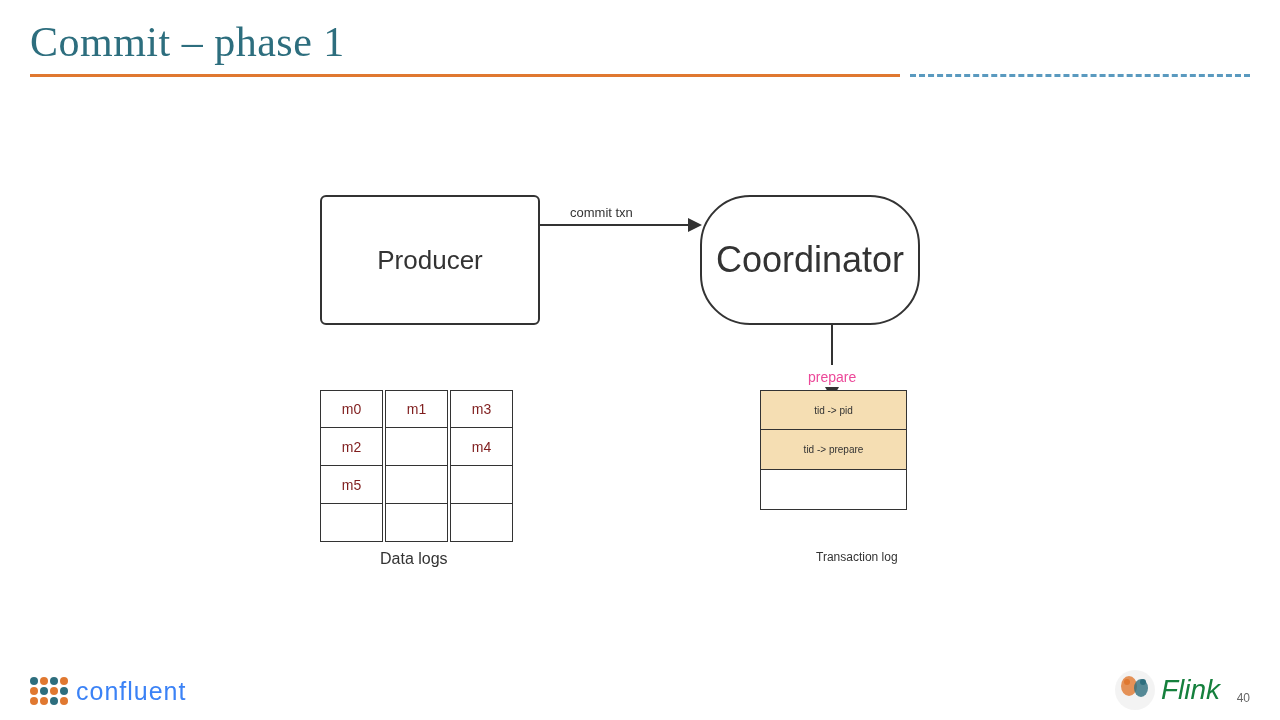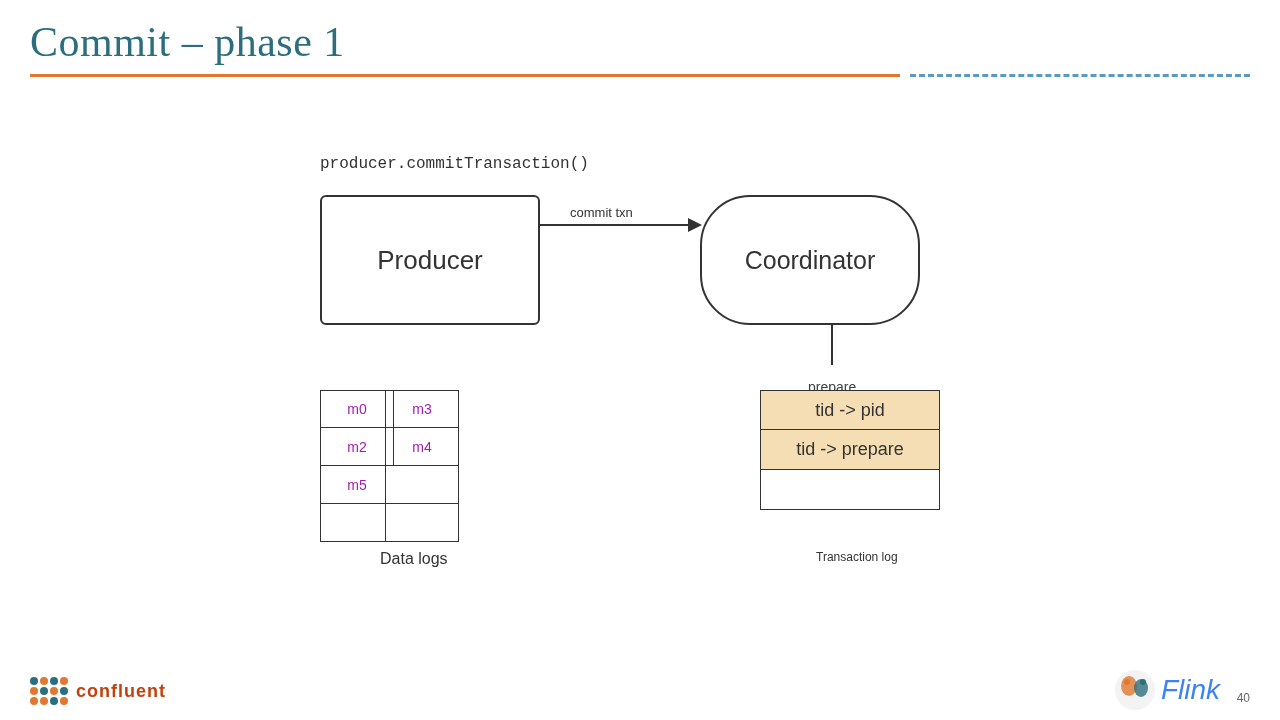--- a/index.html
+++ b/index.html
@@ -92,67 +92,67 @@
       left: 700px;
       width: 220px;
       height: 130px;
       border: 2px solid #333;
       border-radius: 50px;
       display: flex;
       align-items: center;
       justify-content: center;
     }
     .coordinator-box span {
-      font-size: 25px;
+      font-size: 36px;
       color: #333;
     }
 
     
     .prepare-arrow {
       position: absolute;
       top: 230px;
       left: 808px;
       display: flex;
       flex-direction: column;
       align-items: center;
     }
     .prepare-line {
       width: 2px;
       height: 40px;
       background: #333;
     }
     .prepare-label {
       font-size: 14px;
-      color: #404040;
+      color: #ec4899;
       margin-bottom: 2px;
-      margin-top: 14px;
+      margin-top: 4px;
     }
     .arrow-down {
       width: 0;
       height: 0;
       border-left: 7px solid transparent;
       border-right: 7px solid transparent;
       border-top: 12px solid #333;
     }
 
     .log-column {
       display: flex;
       flex-direction: column;
       width: 55px;
     }
     .log-cell {
-      width: 74px;
+      width: 63px;
       height: 38px;
       border: 1.5px solid #333;
       border-top: none;
       display: flex;
       align-items: center;
       justify-content: center;
       font-size: 14px;
-      color: #a21caf;
+      color: #7f1d1d;
     }
     .log-cell:first-child {
       border-top: 1.5px solid #333;
     }
     .log-cell.empty {
       background: #fff;
     }
 
     .data-logs-label {
       position: absolute;
@@ -163,28 +163,28 @@
     }
 
     
     .txn-log {
       position: absolute;
       top: 295px;
       left: 760px;
       width: 180px;
     }
     .txn-cell {
-      width: 180px;
+      width: 147px;
       height: 40px;
       border: 1.5px solid #333;
       border-top: none;
       display: flex;
       align-items: center;
       justify-content: center;
-      font-size: 18px;
+      font-size: 10px;
       color: #333;
     }
     .txn-cell:first-child {
       border-top: 1.5px solid #333;
     }
     .txn-cell.highlighted {
       background: #f5deb3;
     }
     .txn-cell.empty {
       background: #fff;
@@ -223,55 +223,54 @@
       gap: 2px;
     }
     .dot {
       width: 8px;
       height: 8px;
       border-radius: 50%;
       background: #e07830;
     }
     .dot.blue { background: #2d6e7e; }
     .confluent-text {
-      font-size: 18px;
-      color: #c2410c;
-      font-weight: 700;
+      font-size: 25px;
+      color: #3b82f6;
+      font-weight: 400;
       letter-spacing: 1px;
     }
 
     
     .page-num {
       position: absolute;
       bottom: 15px;
       right: 30px;
       font-size: 12px;
       color: #666;
     }
     .flink-text {
       font-size: 28px;
-      color: #3b82f6;
+      color: #15803d;
       font-weight: 300;
       font-style: italic;
     }
   </style>
 </head>
 <body>
 
 <div class="title-section">
   <h1 class="slide-title">Commit – phase 1</h1>
   <div class="title-divider">
     <div class="divider-solid"></div>
     <div class="divider-dashed"></div>
   </div>
 </div>
 
 <div class="main-content">
 
-  <div class="commit-label">producer.commitTransaction()</div>
 
   <div class="producer-box">
     <span>Producer</span>
   </div>
 
   <svg class="arrow-svg" width="170" height="60" viewBox="0 0 170 60">
     <line x1="0" y1="30" x2="148" y2="30" stroke="#333" stroke-width="2"></line>
     <polygon points="148,23 162,30 148,37" fill="#333"></polygon>
     <text x="30" y="22" font-size="13" fill="#333" font-family="Arial">commit txn</text>
   </svg>
@@ -288,20 +287,26 @@
 
   <div style="position:absolute; top:295px; left:320px; display:flex; gap:10px;">
 
     <div class="log-column">
       <div class="log-cell">m0</div>
       <div class="log-cell">m2</div>
       <div class="log-cell">m5</div>
       <div class="log-cell empty"></div>
     </div>
 
+    <div class="log-column">
+      <div class="log-cell">m1</div>
+      <div class="log-cell empty"></div>
+      <div class="log-cell empty"></div>
+      <div class="log-cell empty"></div>
+    </div>
 
     <div class="log-column">
       <div class="log-cell">m3</div>
       <div class="log-cell">m4</div>
       <div class="log-cell empty"></div>
       <div class="log-cell empty"></div>
     </div>
   </div>
 
   <div class="data-logs-label">Data logs</div>

